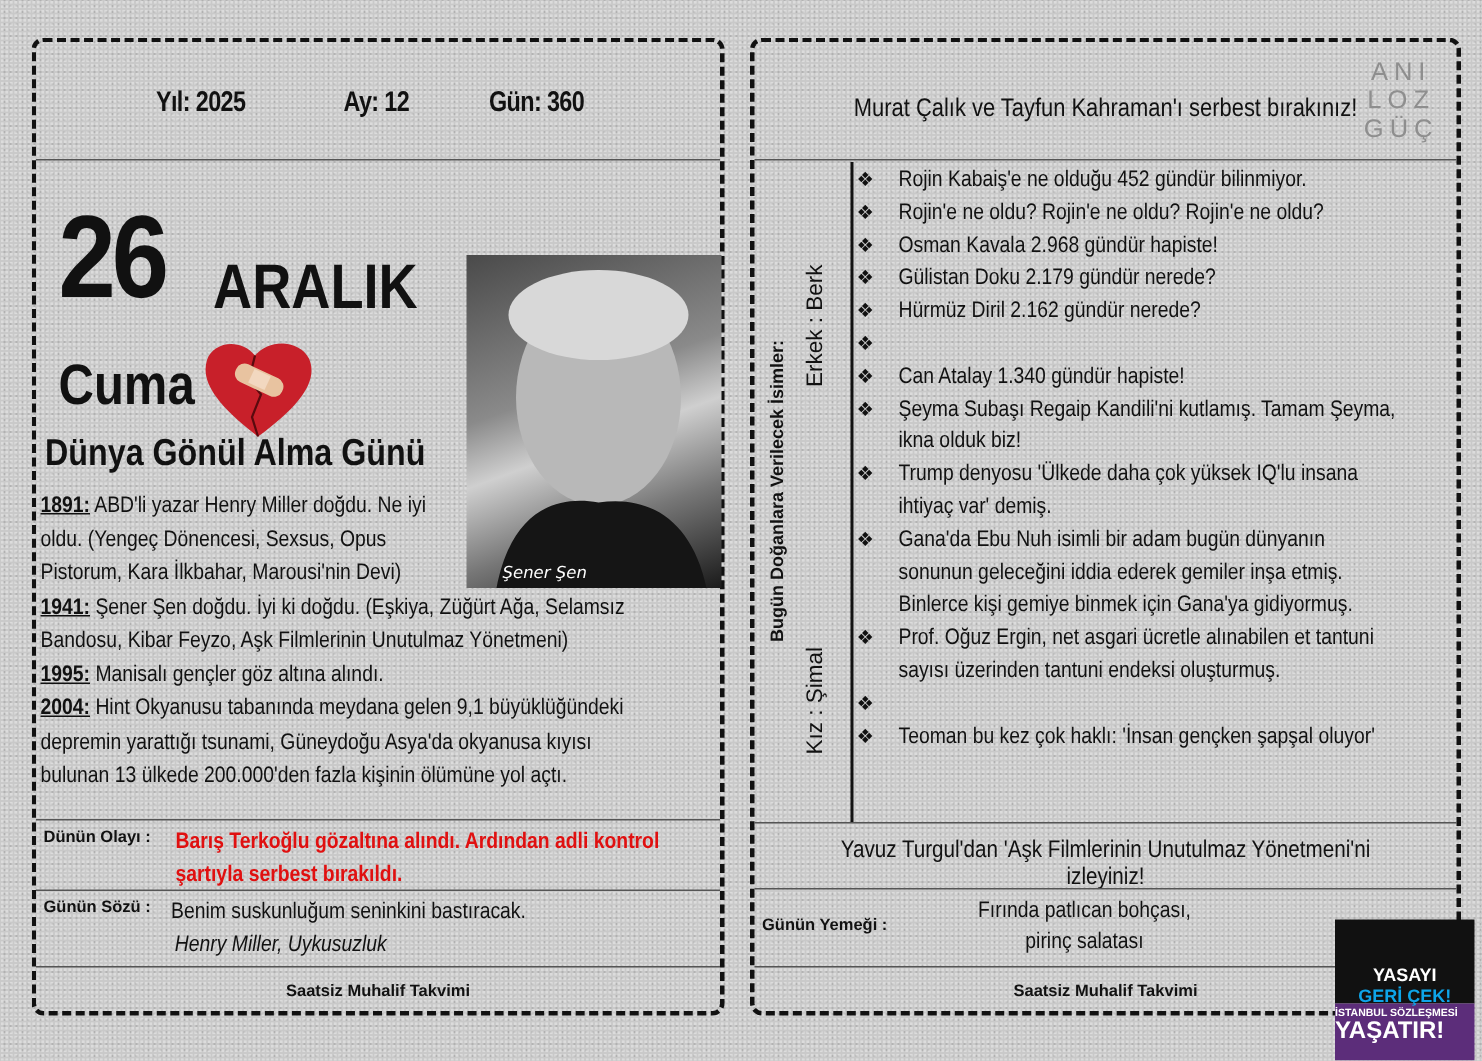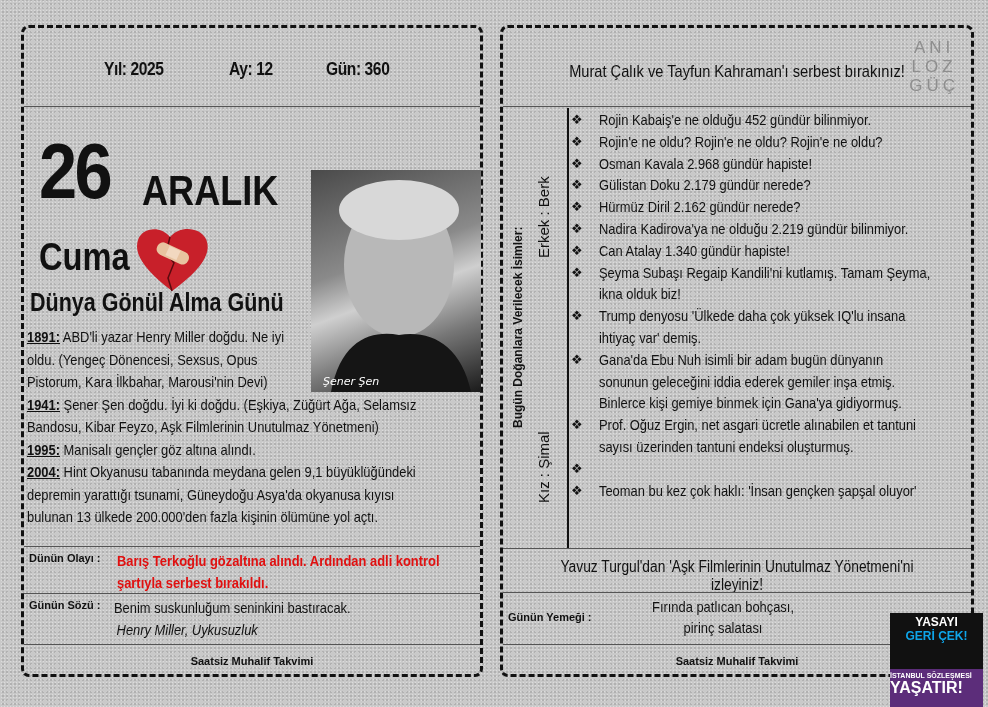--- a/index.html
+++ b/index.html
@@ -21,40 +21,40 @@
   #right{left:500px;top:25px;width:474px;height:652px;}
   .hline{position:absolute;left:0;right:0;height:1px;background:#555;}
   
   .hdr-item{position:absolute;top:30px;font-size:19px;font-weight:bold;letter-spacing:-0.5px;transform:scaleX(0.82);transform-origin:left center;}
   .day-num{position:absolute;left:15px;top:104px;font-size:78px;font-weight:900;letter-spacing:-3px;line-height:1;transform:scaleX(0.88);transform-origin:left top;}
   .month{position:absolute;left:118px;top:142px;font-size:42px;font-weight:900;line-height:1;transform:scaleX(0.86);transform-origin:left top;}
   .weekday{position:absolute;left:15px;top:210px;font-size:38px;font-weight:900;line-height:1;transform:scaleX(0.86);transform-origin:left top;}
   .special-day{position:absolute;left:6px;top:262px;font-size:25px;font-weight:bold;line-height:1;transform:scaleX(0.86);transform-origin:left top;white-space:nowrap;}
   .heart{position:absolute;left:108px;top:195px;width:80px;height:70px;}
   .photo{position:absolute;left:287px;top:142px;width:170px;height:222px;background:linear-gradient(160deg,#4a4a4a 0%,#8a8a8a 40%,#cfcfcf 55%,#777 75%,#1a1a1a 100%);overflow:hidden;}
-  .photo-caption{position:absolute;left:12px;bottom:4px;color:#fff;font-size:11px;font-style:italic;font-family:"DejaVu Sans",sans-serif;}
+  .photo-caption{position:absolute;left:24px;bottom:4px;color:#fff;font-size:11px;font-style:italic;font-family:"DejaVu Sans",sans-serif;}
   .events{position:absolute;left:3px;top:298px;width:450px;font-size:15px;line-height:22.5px;}
   .events .ev{transform:scaleX(0.86);transform-origin:left top;white-space:nowrap;}
   .yr{font-weight:bold;text-decoration:underline;}
   .label-small{font-size:11px;font-weight:bold;}
   .row-block{position:absolute;left:0;right:0;}
   .red{color:#e01010;font-weight:bold;}
   .footer-title{position:absolute;left:0;right:0;text-align:center;font-size:11px;font-weight:bold;}
   
   .banner{position:absolute;left:0;right:0;top:34px;text-align:center;font-size:17px;transform:scaleX(0.86);}
   .logo{position:absolute;right:12px;top:10px;font-size:17px;line-height:19px;color:#8e8e8e;letter-spacing:4px;text-align:center;}
   .vertical-col{position:absolute;left:0;top:80px;width:65px;height:440px;}
   .vbar{position:absolute;left:64px;top:80px;width:2px;height:440px;background:#111;}
   .vtext{position:absolute;white-space:nowrap;transform:rotate(-90deg);transform-origin:left top;}
   .bullets{position:absolute;left:68px;top:81px;width:400px;font-size:15px;line-height:21.8px;}
   .bullets .b{display:flex;}
   .bullets .bi{width:28px;flex:none;font-size:13px;}
   .bullets .bt{transform:scaleX(0.86);transform-origin:left top;white-space:nowrap;}
   .badge{position:absolute;left:890px;top:613px;width:93px;height:94px;}
-  .badge .top{height:56px;background:#111;color:#fff;text-align:center;font-weight:bold;font-size:12px;line-height:14px;padding-top:2px;box-sizing:border-box;}
+  .badge .top{height:56px;background:#111;color:#fff;text-align:center;font-weight:bold;font-size:12px;line-height:14px;padding-top:30px;box-sizing:border-box;}
   .badge .top .g{color:#0ea5e9;}
   .badge .bot{height:38px;background:#5c2d7a;color:#fff;font-weight:bold;font-size:7px;padding-top:3px;box-sizing:border-box;}
   .badge .bot .big{font-size:16px;}
 </style>
 </head>
 <body>
 
 <div id="left" class="card">
   <span class="hdr-item" style="left:80px">Yıl: 2025</span>
   <span class="hdr-item" style="left:205px">Ay: 12</span>
@@ -155,23 +155,20 @@
         </div>
       </div>
     <div class="b">
         <span class="bi">❖</span>
         <div>
           <div class="bt">Hürmüz Diril 2.162 gündür nerede?</div>
         </div>
       </div>
     <div class="b">
         <span class="bi">❖</span>
-        <div>
-          <div class="bt">Nadira Kadirova'ya ne olduğu 2.219 gündür bilinmiyor.</div>
-        </div>
       </div>
     <div class="b">
         <span class="bi">❖</span>
         <div>
           <div class="bt">Can Atalay 1.340 gündür hapiste!</div>
         </div>
       </div>
     <div class="b">
         <span class="bi">❖</span>
         <div>

